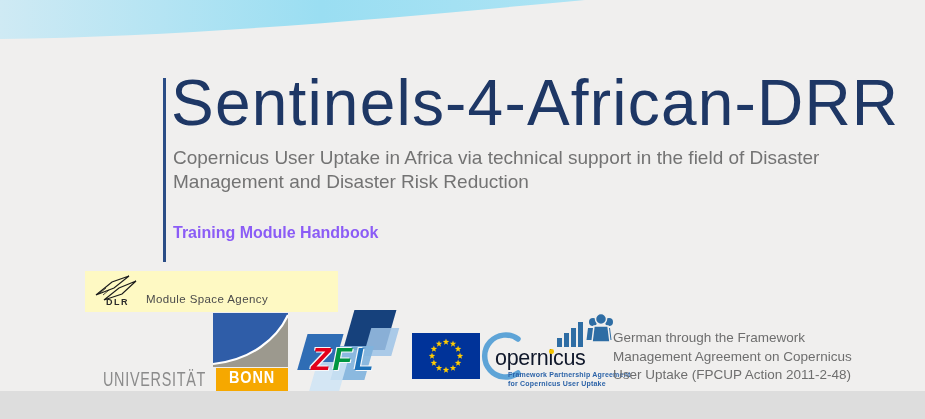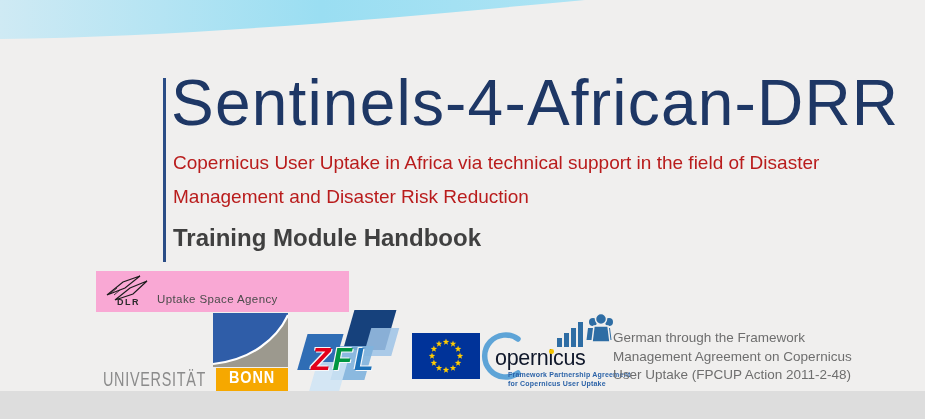--- a/index.html
+++ b/index.html
@@ -14,30 +14,30 @@
   .accent-line{
     position:absolute;left:163px;top:78px;width:3px;height:184px;
     background:#2b4d86;
   }
   .main-title{
     position:absolute;left:171px;top:66px;
     font-size:64px;letter-spacing:1.2px;color:#1e3765;white-space:nowrap;
   }
   .sub-title{
     position:absolute;left:173px;top:146px;width:745px;
-    font-size:19px;line-height:34px;color:#b91c1c;
+    font-size:19px;line-height:24px;color:#737373;
   }
   .handbook-title{
     position:absolute;left:173px;top:224px;
-    font-size:24px;font-weight:bold;color:#404040;white-space:nowrap;
+    font-size:16px;font-weight:bold;color:#8b5cf6;white-space:nowrap;
   }
   
   .dlr-strip{
-    position:absolute;left:96px;top:271px;width:253px;height:41px;
-    background:#f9a8d4;
+    position:absolute;left:85px;top:271px;width:253px;height:41px;
+    background:#fef9c3;
   }
   .dlr-glyph{position:absolute;left:8px;top:3px;}
   .dlr-abbr{
     position:absolute;left:21px;top:26px;font-size:9px;letter-spacing:1.5px;
     color:#2a2a2a;font-weight:bold;
   }
   .dlr-agency{
     position:absolute;left:61px;top:22px;font-size:11.5px;letter-spacing:.4px;
     color:#4b4b4b;
   }
@@ -112,21 +112,21 @@
 
   <div class="dlr-strip">
     <svg class="dlr-glyph" width="46" height="28" viewBox="0 0 46 28">
       <g fill="none" stroke="#1c1c1c" stroke-width="1.2">
         <path d="M3,21 L19,8 L36,2 L21,14 Z"></path>
         <path d="M11,26 L26,14 L43,7 L29,20 Z"></path>
         <path d="M7,19 L13,14 M10,21 L16,16" stroke-width="0.8"></path>
       </g>
     </svg>
     <span class="dlr-abbr">DLR</span>
-    <span class="dlr-agency">Uptake Space Agency</span>
+    <span class="dlr-agency">Module Space Agency</span>
   </div>
 
   <div class="uni-name">UNIVERSITÄT</div>
   <svg class="uni-crest" width="75" height="54" viewBox="0 0 75 54">
     <rect x="0" y="0" width="75" height="54" fill="#2f5da8"></rect>
     <path d="M0,51 C38,47 64,26 75,2 L75,54 L0,54 Z" fill="#9c998e"></path>
     <path d="M0,51 C38,47 64,26 75,2" fill="none" stroke="#ffffff" stroke-width="2.2"></path>
   </svg>
   <div class="uni-gold-bar">
     <span class="uni-city">BONN</span>

